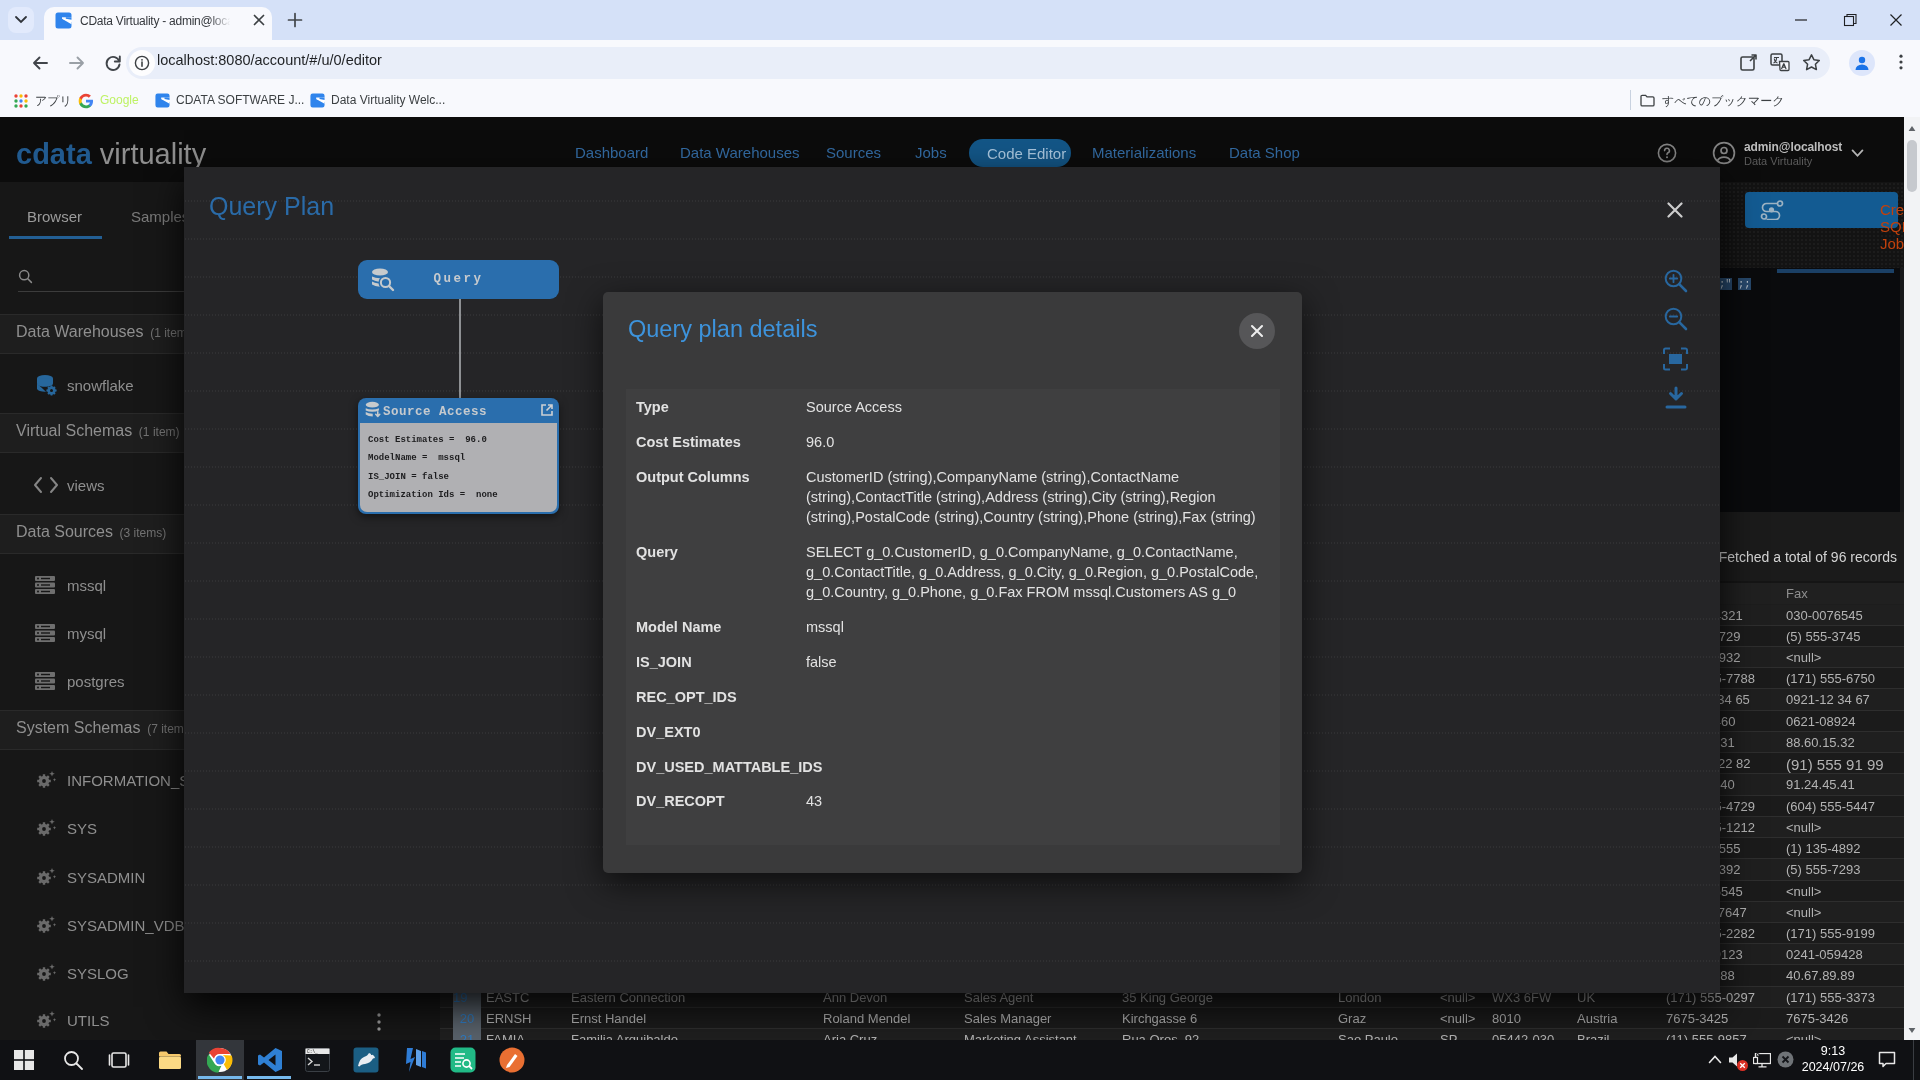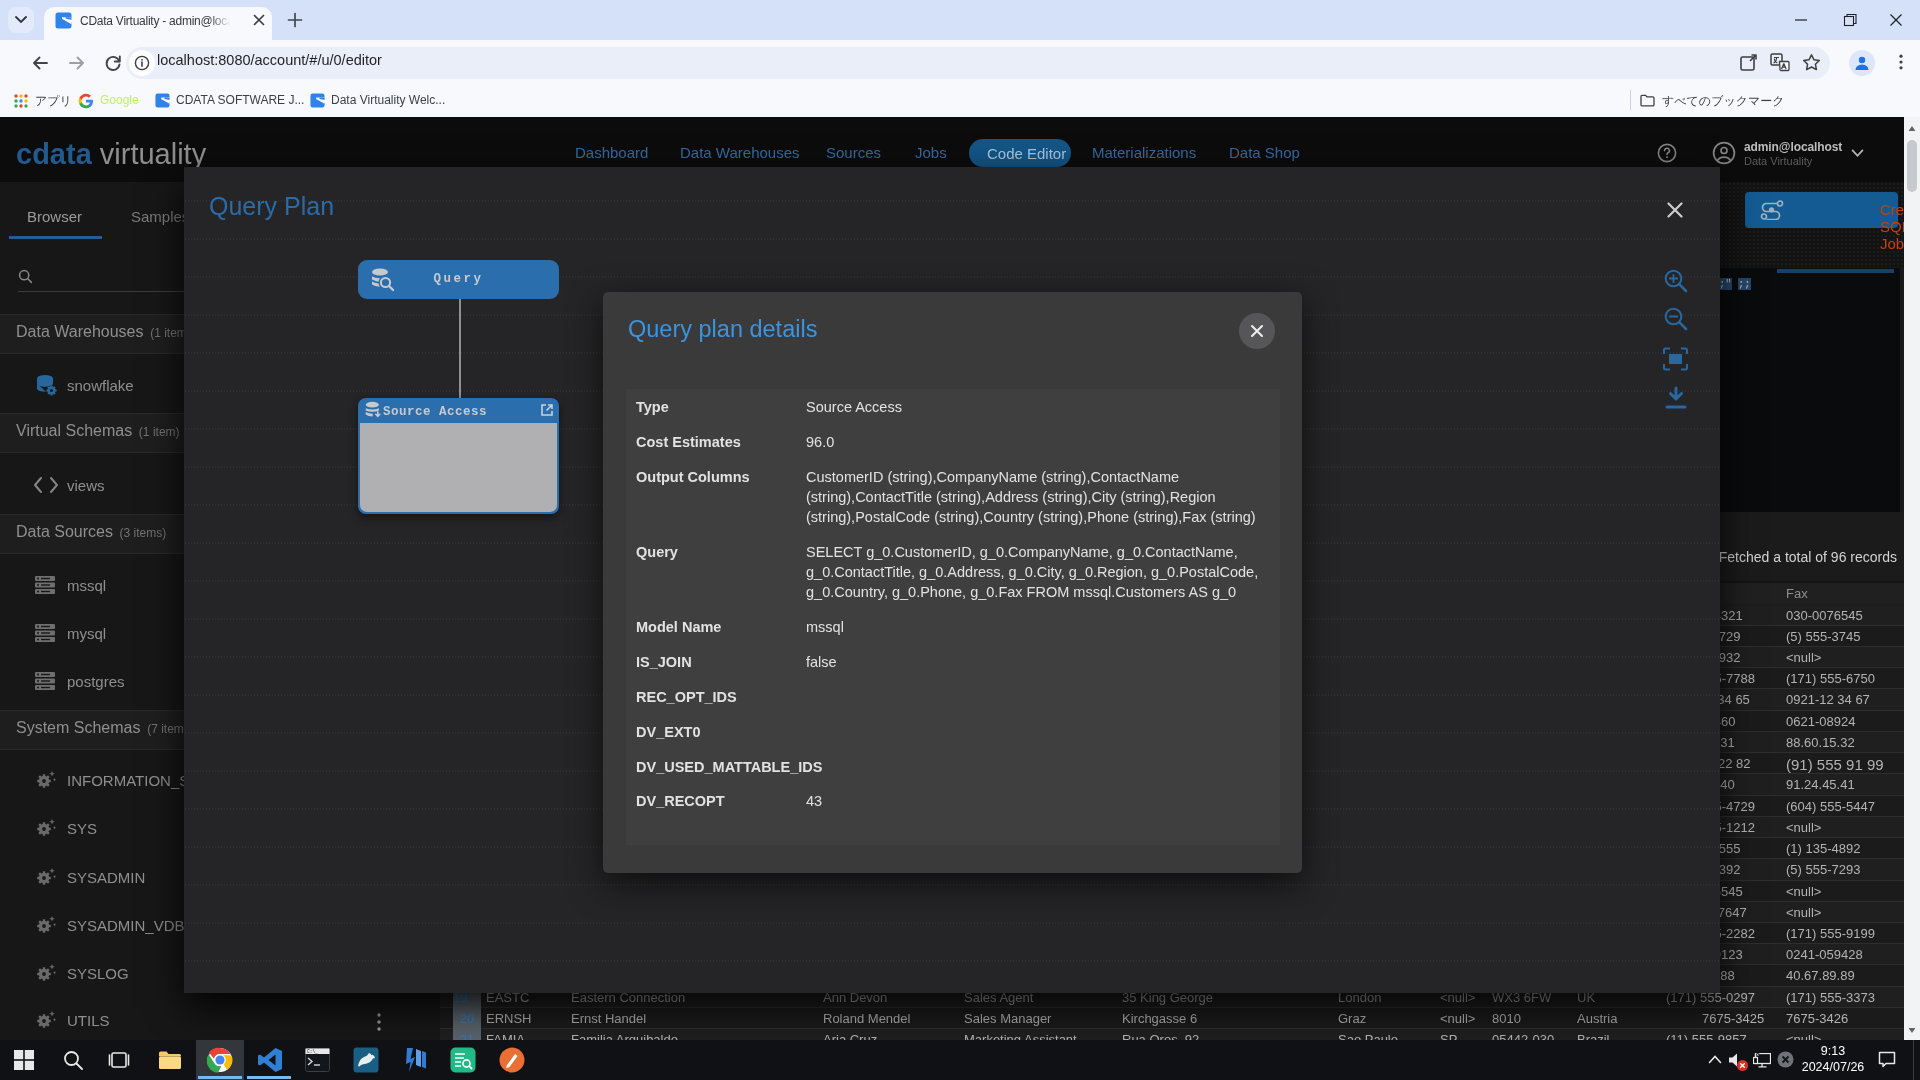--- a/index.html
+++ b/index.html
@@ -548,21 +548,21 @@
       <div class="abs" style="left:13px;top:424.9px;width:28px;height:21.23px;background:#59626b;color:#2f7cc3;font-size:13px;text-align:center;line-height:21.23px;">20</div>
       <div class="abs" style="left:46px;top:427.9px;font-size:13px;color:#b3b3b3;white-space:nowrap;">ERNSH</div>
       <div class="abs" style="left:131px;top:427.9px;font-size:13px;color:#b3b3b3;white-space:nowrap;">Ernst Handel</div>
       <div class="abs" style="left:383px;top:427.9px;font-size:13px;color:#b3b3b3;white-space:nowrap;">Roland Mendel</div>
       <div class="abs" style="left:524px;top:427.9px;font-size:13px;color:#b3b3b3;white-space:nowrap;">Sales Manager</div>
       <div class="abs" style="left:682px;top:427.9px;font-size:13px;color:#b3b3b3;white-space:nowrap;">Kirchgasse 6</div>
       <div class="abs" style="left:898px;top:427.9px;font-size:13px;color:#b3b3b3;white-space:nowrap;">Graz</div>
       <div class="abs" style="left:1000px;top:427.9px;font-size:13px;color:#b3b3b3;white-space:nowrap;">&lt;null&gt;</div>
       <div class="abs" style="left:1052px;top:427.9px;font-size:13px;color:#b3b3b3;white-space:nowrap;">8010</div>
       <div class="abs" style="left:1137px;top:427.9px;font-size:13px;color:#b3b3b3;white-space:nowrap;">Austria</div>
-      <div class="abs" style="left:1226px;top:427.9px;font-size:13px;color:#b3b3b3;white-space:nowrap;margin-left:36px;">7675-3425</div>
+      <div class="abs" style="left:1226px;top:427.9px;font-size:13px;color:#b3b3b3;white-space:nowrap;">7675-3425</div>
       <div class="abs" style="left:1346px;top:427.9px;font-size:13px;color:#b3b3b3;white-space:nowrap;">7675-3426</div>
       <div class="abs" style="left:0;top:446.1px;width:1464px;height:21.23px;background:#1f1f1f;border-bottom:1px solid #2e2e2e;box-sizing:border-box;"></div>
       <div class="abs" style="left:13px;top:446.1px;width:28px;height:21.23px;background:#59626b;color:#2f7cc3;font-size:13px;text-align:center;line-height:21.23px;">21</div>
       <div class="abs" style="left:46px;top:449.1px;font-size:13px;color:#b3b3b3;white-space:nowrap;">FAMIA</div>
       <div class="abs" style="left:131px;top:449.1px;font-size:13px;color:#b3b3b3;white-space:nowrap;">Familia Arquibaldo</div>
       <div class="abs" style="left:383px;top:449.1px;font-size:13px;color:#b3b3b3;white-space:nowrap;">Aria Cruz</div>
       <div class="abs" style="left:524px;top:449.1px;font-size:13px;color:#b3b3b3;white-space:nowrap;">Marketing Assistant</div>
       <div class="abs" style="left:682px;top:449.1px;font-size:13px;color:#b3b3b3;white-space:nowrap;">Rua Oros, 92</div>
       <div class="abs" style="left:898px;top:449.1px;font-size:13px;color:#b3b3b3;white-space:nowrap;">Sao Paulo</div>
       <div class="abs" style="left:1000px;top:449.1px;font-size:13px;color:#b3b3b3;white-space:nowrap;">SP</div>
@@ -608,20 +608,24 @@
         <path d="M3.5 10.5 a 11.5 5 0 0 0 17 0 l0 3 a 11.5 5 0 0 1 -17 0 z"></path>
         <path d="M3.5 15.5 a 11.5 5 0 0 0 9 2.2 l0 3.4 a 12 5.5 0 0 1 -9 -2.6 z"></path>
       </g>
 <path d="M19 15 v6 M19 21 l-2.6 -2.6 M19 21 l2.6 -2.6" stroke="#c6cacd" stroke-width="2" fill="none" stroke-linecap="round"></path>
 </svg>
 <div class="abs" style="left:383px;top:405px;font-family:'Liberation Mono',monospace;font-size:12.5px;font-weight:bold;letter-spacing:0.5px;color:#c6cace;">Source Access</div>
 <svg class="abs" style="left:540px;top:403px" width="14" height="14" viewBox="0 0 14 14">
       <path d="M6 2 H2 V12 H12 V8" fill="none" stroke="#ccd0d3" stroke-width="1.6"></path>
       <path d="M8 2 H12 V6 M12 2 L6.5 7.5" fill="none" stroke="#ccd0d3" stroke-width="1.6"></path>
     </svg>
+<div class="abs" style="left:368px;top:431px;font-family:'Liberation Mono',monospace;font-size:9px;font-weight:bold;color:#1d1d1f;line-height:18.4px;white-space:pre;">Cost Estimates =&nbsp;&nbsp;96.0
+ModelName =&nbsp;&nbsp;mssql
+IS_JOIN =&nbsp;false
+Optimization Ids =&nbsp;&nbsp;none</div>
 
 <svg class="abs" style="left:1663px;top:268px" width="26" height="26" viewBox="0 0 26 26">
       <circle cx="10.5" cy="10.5" r="7.8" fill="none" stroke="#28679f" stroke-width="2"></circle>
       <path d="M16.2 16.2 L23 23" stroke="#28679f" stroke-width="2.6" stroke-linecap="round"></path>
       <path d="M10.5 6.8 v7.4 M6.8 10.5 h7.4" stroke="#28679f" stroke-width="1.8" stroke-linecap="round"></path>
     </svg>
 <svg class="abs" style="left:1663px;top:306px" width="26" height="26" viewBox="0 0 26 26">
       <circle cx="10.5" cy="10.5" r="7.8" fill="none" stroke="#28679f" stroke-width="2"></circle>
       <path d="M16.2 16.2 L23 23" stroke="#28679f" stroke-width="2.6" stroke-linecap="round"></path>
       <path d="M6.8 10.5 h7.4" stroke="#28679f" stroke-width="1.8" stroke-linecap="round"></path>

